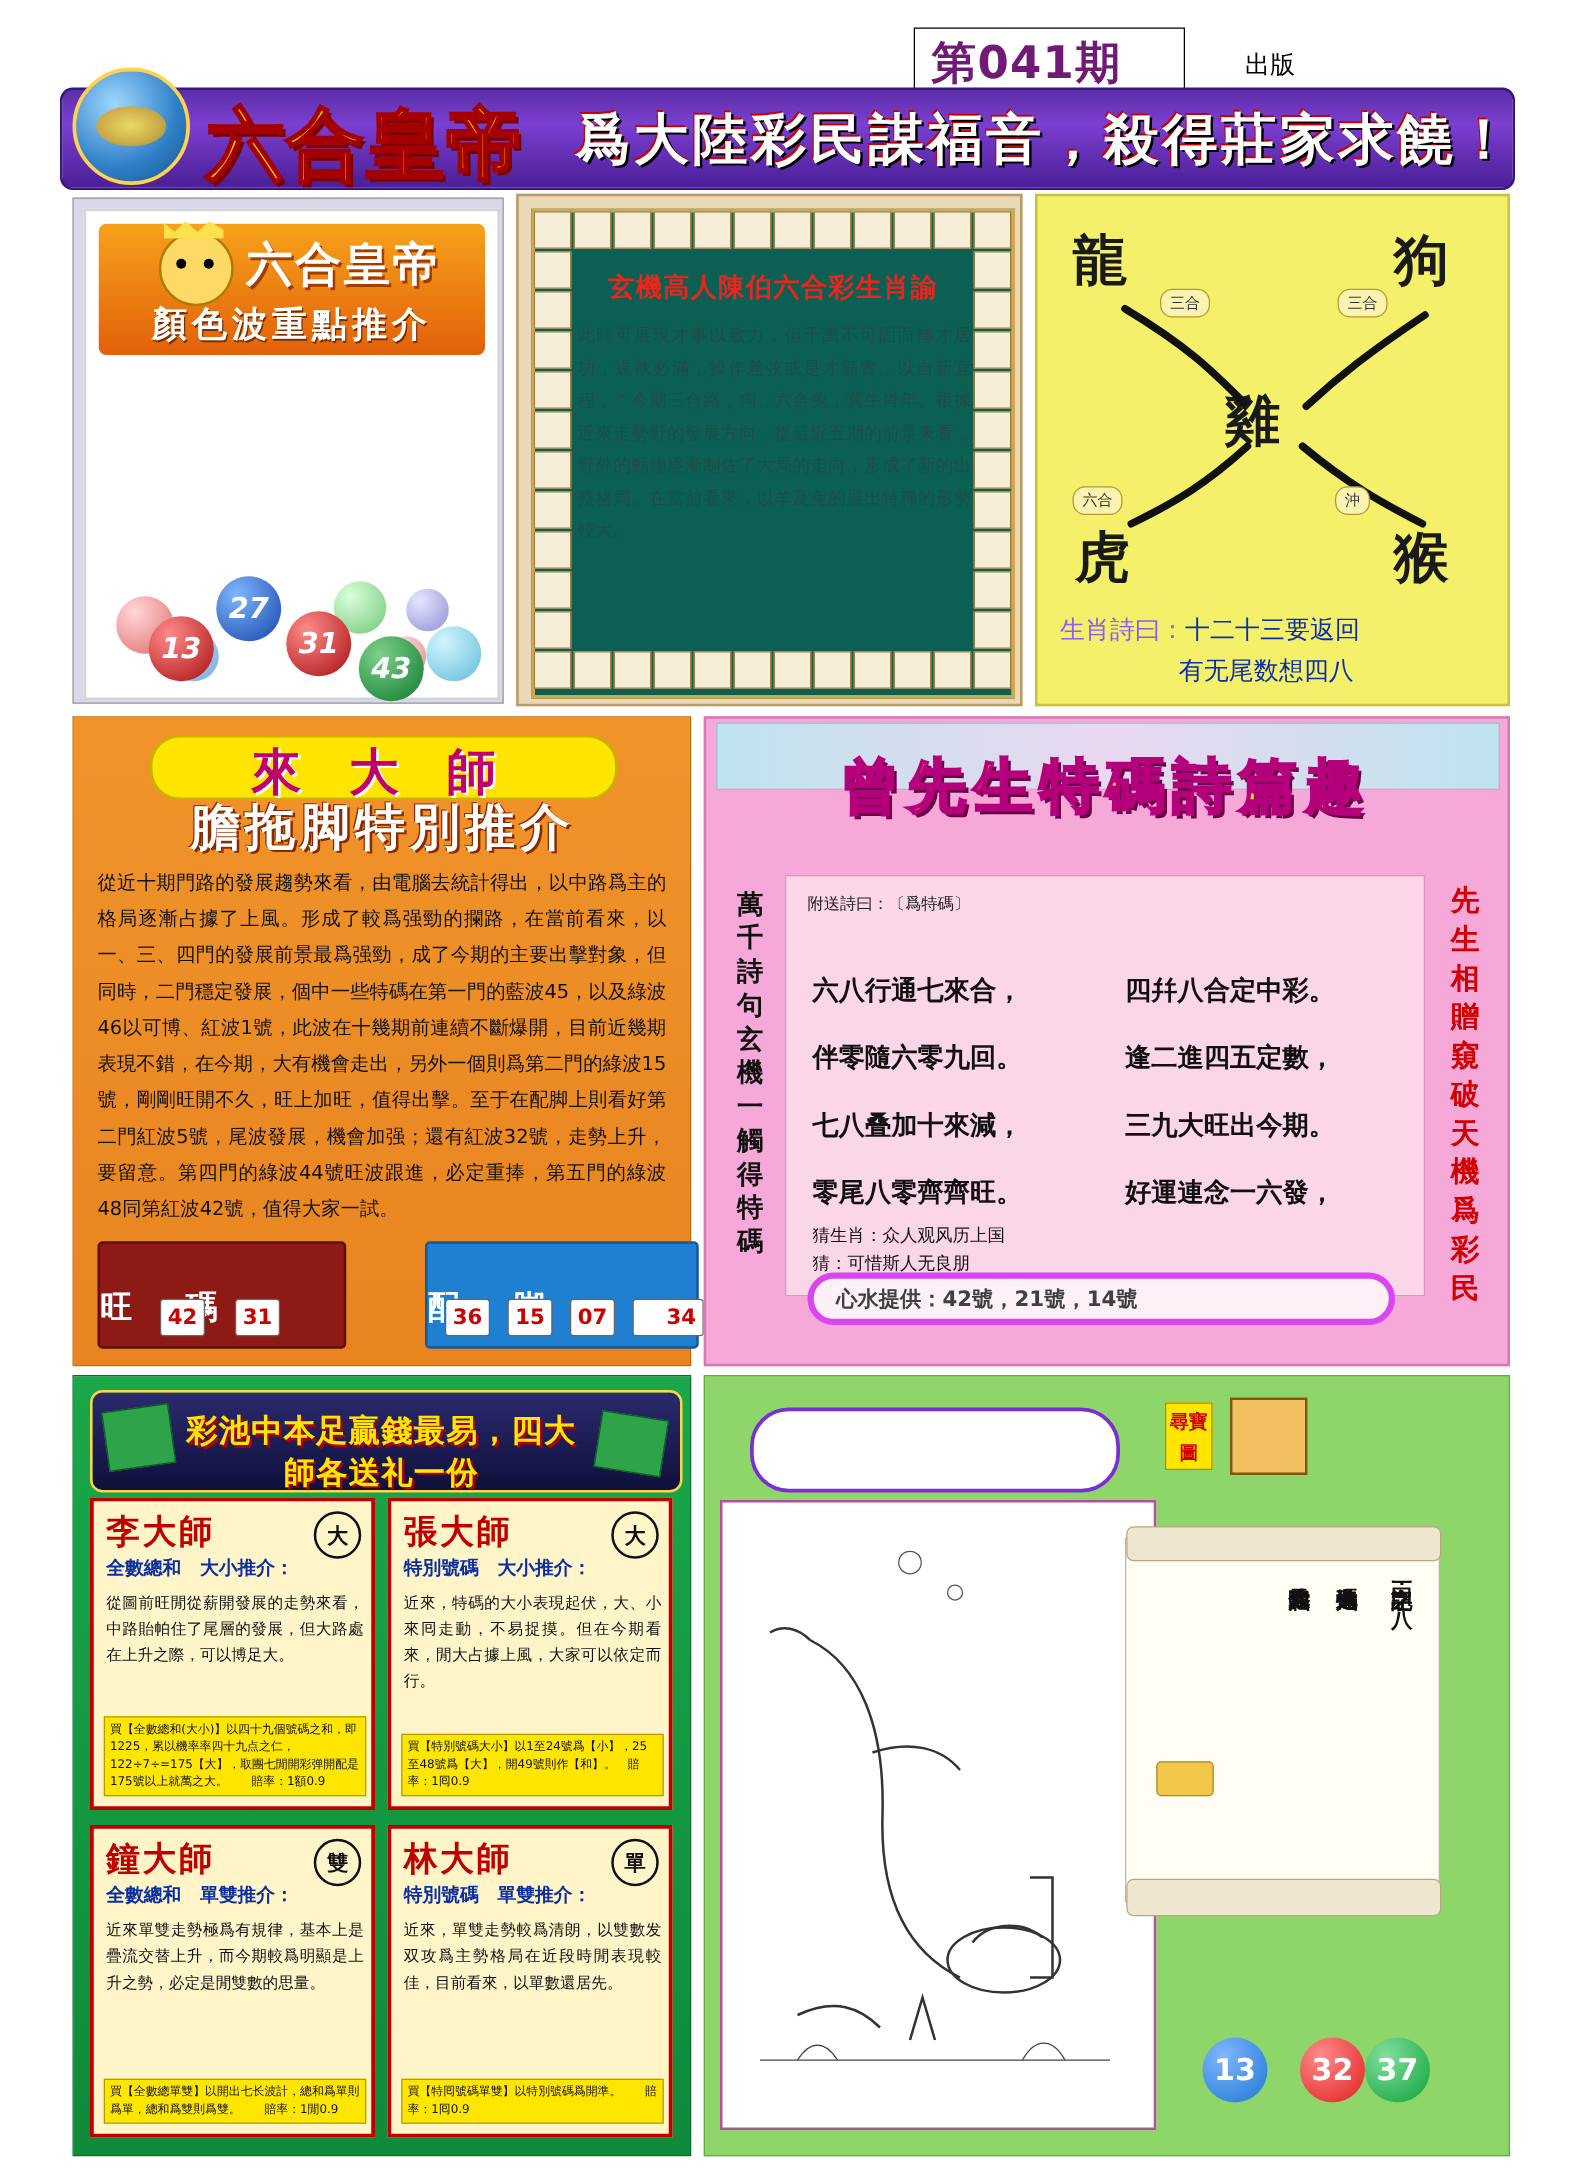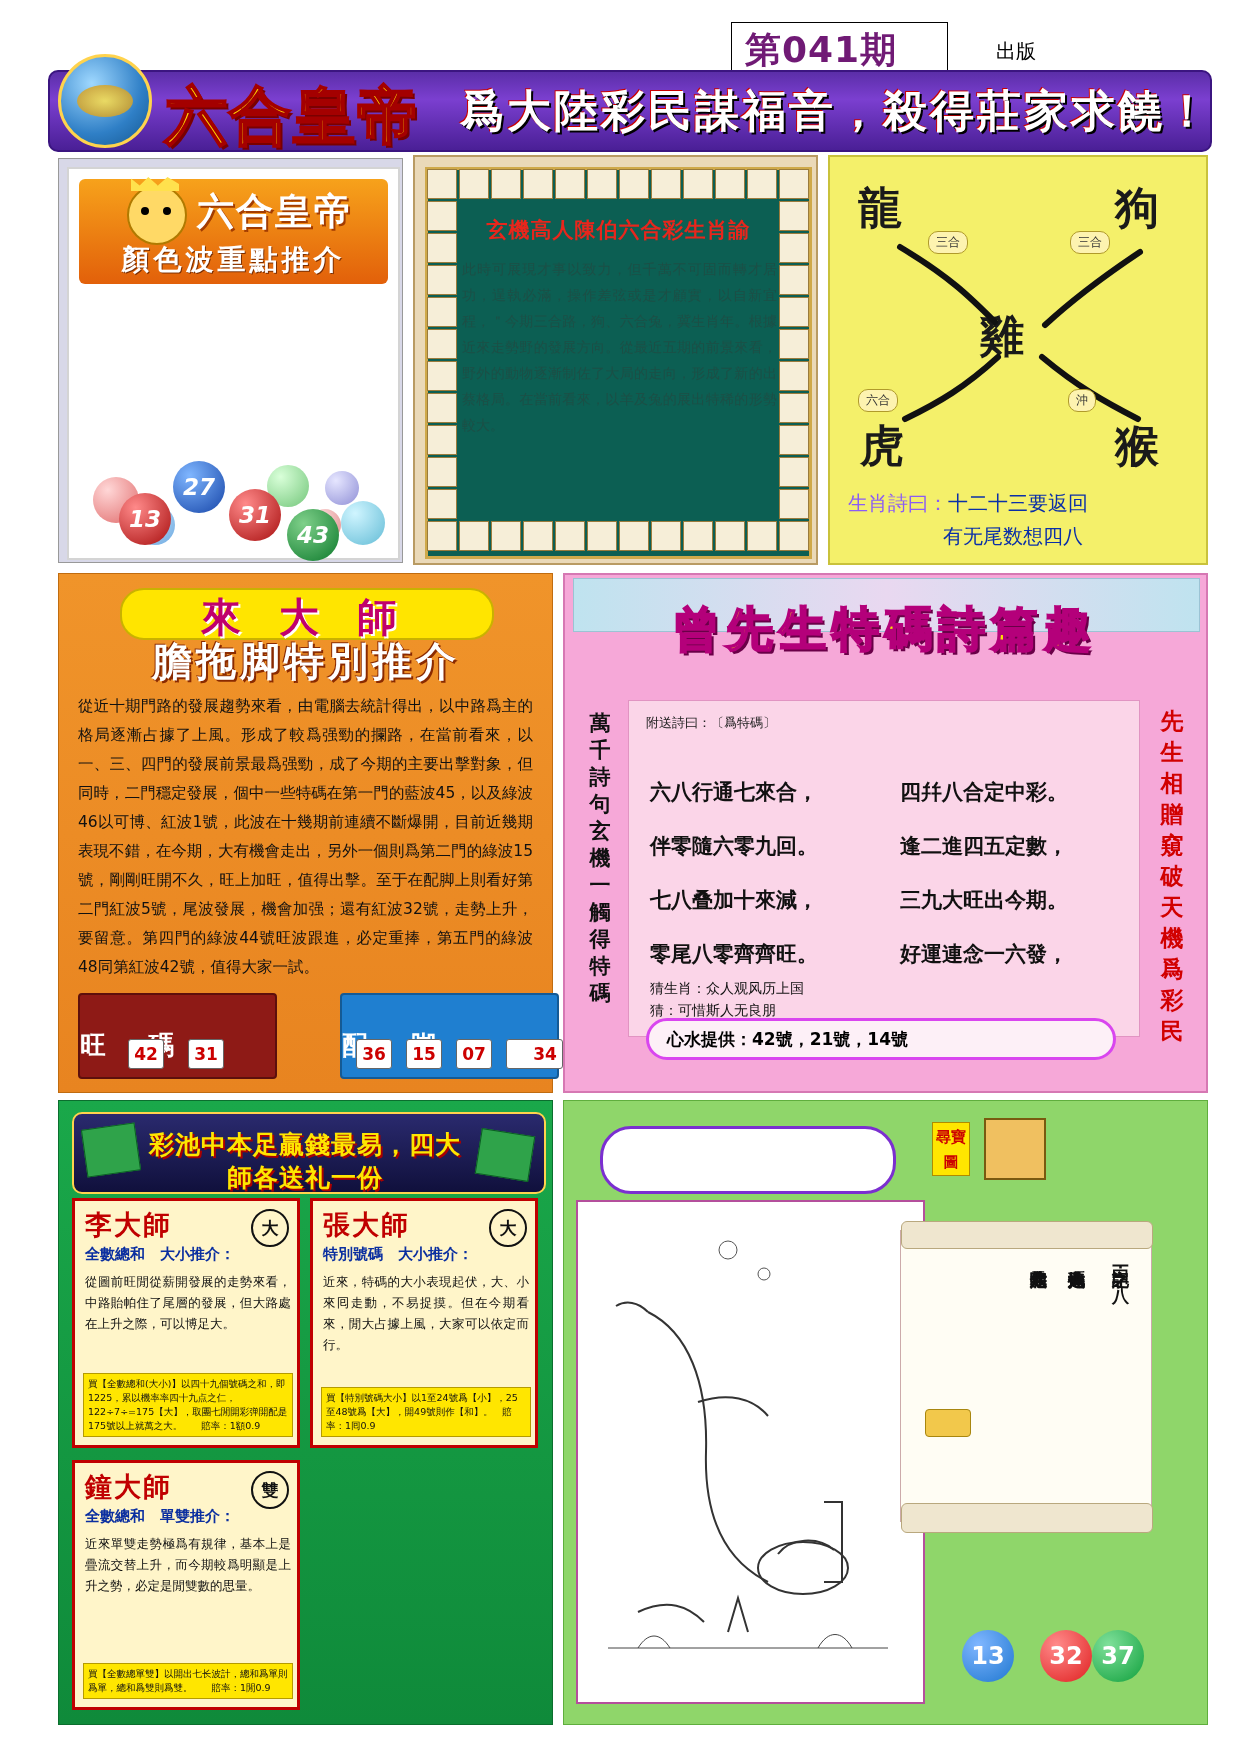--- a/index.html
+++ b/index.html
@@ -77,22 +77,22 @@
   .box-e{left:563px;top:573px;width:645px;height:520px;background:#f6a8d8;border:2px solid #d678b3;}
   .e-deco{position:absolute;left:573px;top:578px;width:625px;height:52px;background:linear-gradient(to right,#bfe3ef,#e9d8f0,#bfe3ef);border:1px solid #9bc3d4;}
   .e-title{position:absolute;left:580px;top:598px;width:610px;text-align:center;font-size:47px;font-weight:bold;color:#ffe600;
       -webkit-text-stroke:2px #b4007a;text-shadow:3px 3px 0 #6a0048;letter-spacing:6px;}
   .e-vert-l{position:absolute;left:583px;top:710px;width:34px;font-size:21px;font-weight:bold;color:#111;line-height:27px;text-align:center;}
   .e-vert-r{position:absolute;left:1152px;top:706px;width:40px;font-size:23px;font-weight:bold;color:#d10000;line-height:31px;text-align:center;}
   .e-card{position:absolute;left:628px;top:700px;width:510px;height:335px;background:#fbd5e8;border:1px solid #e194c2;}
   .e-sub{position:absolute;left:646px;top:714px;font-size:13px;color:#222;}
   .e-line{position:absolute;font-size:21px;font-weight:bold;color:#111;}
   .e-guess{position:absolute;font-size:14px;color:#111;}
-  .e-tip{position:absolute;left:646px;top:1018px;width:470px;height:42px;background:#fdf0f7;border:3px solid #d946ef;border-radius:21px;
-      display:flex;align-items:center;padding-left:18px;font-size:17px;font-weight:bold;color:#000000;box-sizing:border-box;}
+  .e-tip{position:absolute;left:646px;top:1018px;width:470px;height:42px;background:#fdf0f7;border:5px solid #d946ef;border-radius:21px;
+      display:flex;align-items:center;padding-left:18px;font-size:17px;font-weight:bold;color:#404040;box-sizing:border-box;}
 
   
   .box-f{left:58px;top:1100px;width:495px;height:625px;background:linear-gradient(to bottom,#1aa84a,#0f8a3a);border:1px solid #0b6e2e;}
   .f-banner{position:absolute;left:72px;top:1112px;width:470px;height:78px;background:linear-gradient(to bottom,#2a2a6e,#10103c);border-radius:10px;border:2px solid #ffd34d;}
   .f-banner-t{position:absolute;left:140px;top:1128px;width:330px;text-align:center;font-size:25px;font-weight:bold;color:#ffe600;
       text-shadow:2px 2px 0 #a00;letter-spacing:1px;}
   .master{position:absolute;width:228px;height:250px;background:#fff5c9;border:3px solid #c00000;box-sizing:border-box;}
   .m-name{position:absolute;left:10px;top:6px;font-size:27px;font-weight:bold;color:#c00000;letter-spacing:2px;}
   .m-badge{position:absolute;right:8px;top:8px;width:34px;height:34px;border-radius:50%;border:2px solid #111;
       display:flex;align-items:center;justify-content:center;font-size:17px;font-weight:bold;color:#111;}
@@ -290,20 +290,27 @@
     <div class="m-body">近來，特碼的大小表現起伏，大、小來囘走動，不易捉摸。但在今期看來，閒大占據上風，大家可以依定而行。</div>
     <div class="m-foot">買【特別號碼大小】以1至24號爲【小】，25至48號爲【大】，開49號則作【和】。　賠率：1囘0.9</div>
   </div>
   <div class="master" style="left:72px;top:1460px;">
     <div class="m-name">鐘大師</div>
     <div class="m-badge">雙</div>
     <div class="m-sub">全數總和　單雙推介：</div>
     <div class="m-body">近來單雙走勢極爲有規律，基本上是疊流交替上升，而今期較爲明顯是上升之勢，必定是閒雙數的思量。</div>
     <div class="m-foot">買【全數總單雙】以開出七长波計，總和爲單則爲單，總和爲雙則爲雙。　　賠率：1閒0.9</div>
   </div>
+  <div class="master" style="left:310px;top:1460px;">
+    <div class="m-name">林大師</div>
+    <div class="m-badge">單</div>
+    <div class="m-sub">特別號碼　單雙推介：</div>
+    <div class="m-body">近來，單雙走勢較爲清朗，以雙數发双攻爲主勢格局在近段時閒表現較佳，目前看來，以單數還居先。</div>
+    <div class="m-foot">買【特囘號碼單雙】以特別號碼爲開準。　　賠率：1囘0.9</div>
+  </div>
 
   <div class="panel box-g"></div>
   <div class="g-title-box"></div>
   <div class="g-findbox">尋寶圖</div>
   <div class="g-stamp"></div>
 
   <div class="g-pic">
     <svg width="341" height="496" viewBox="0 0 341 496">
       <circle cx="150" cy="48" r="9" fill="none" stroke="#555"></circle>
       <circle cx="186" cy="72" r="6" fill="none" stroke="#555"></circle>

